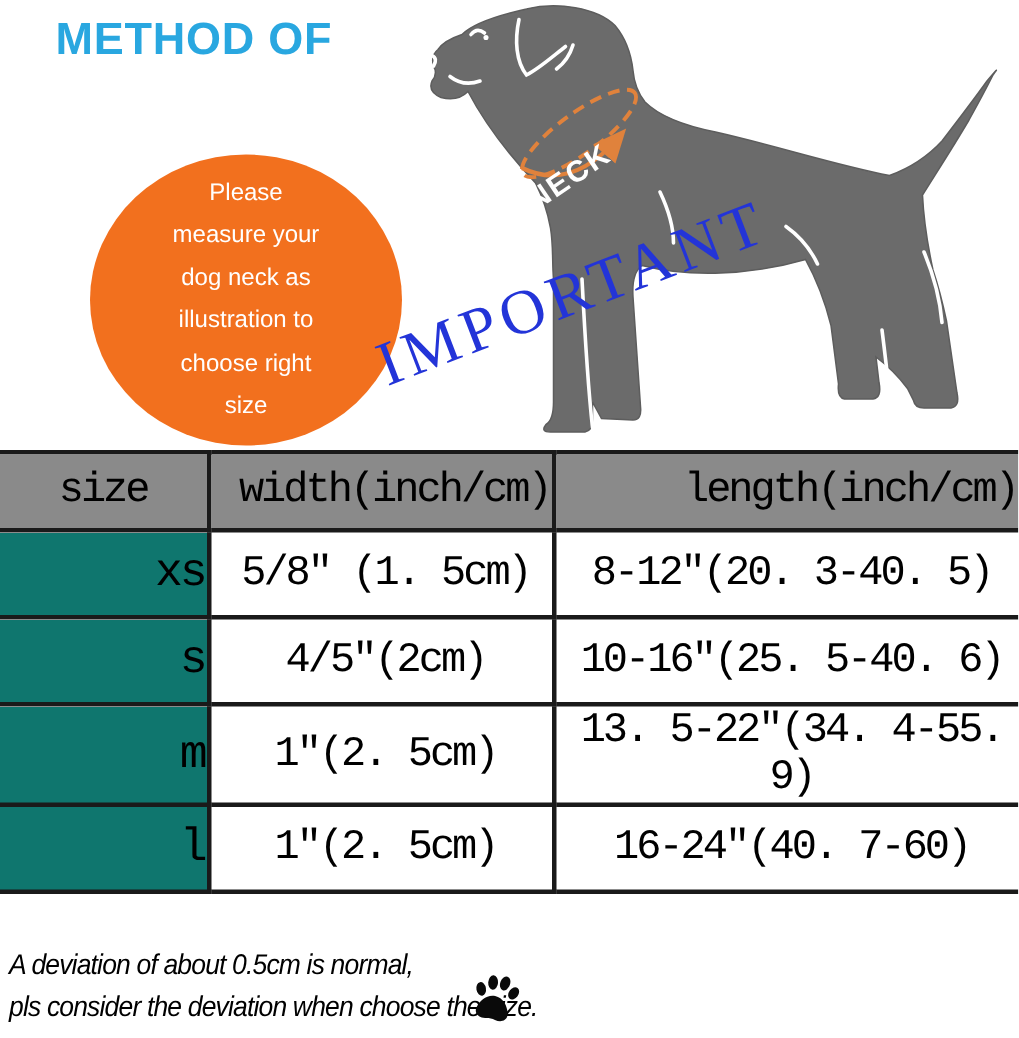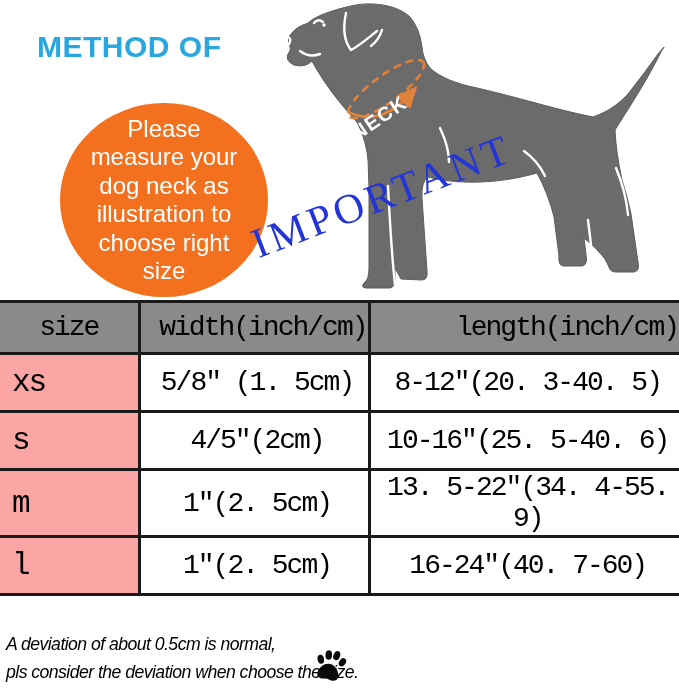--- a/index.html
+++ b/index.html
@@ -1,47 +1,47 @@
 <!DOCTYPE html>
 <html><head>
 <meta charset="utf-8">
 <style>
   html,body{margin:0;padding:0;background:#fff;}
   .page{position:relative;width:679px;height:692px;background:#ffffff;overflow:hidden;
         font-family:"Liberation Sans",sans-serif;}
 
   
-  .title{position:absolute;left:37px;top:32px;font-weight:bold;font-size:30px;line-height:30px;
+  .title{position:absolute;left:37px;top:12px;font-weight:bold;font-size:30px;line-height:30px;
          color:#29A7E0;letter-spacing:0.5px;}
 
   
   .bubble{position:absolute;left:60px;top:103px;width:208px;height:194px;background:#F2701E;
           border-radius:50%;display:flex;align-items:center;justify-content:center;}
-  .bubble span{white-space:pre-line;text-align:center;color:#ffffff;font-size:24px;line-height:28.5px;}
+  .bubble span{white-space:pre-line;text-align:center;color:#ffffff;font-size:16px;line-height:28.5px;}
 
   
   .dogsvg{position:absolute;left:279px;top:0;width:400px;height:310px;}
 
   
   .watermark{position:absolute;left:222px;top:172px;width:320px;text-align:center;
              transform:rotate(-21deg);color:#2334D8;font-family:"Liberation Serif",serif;
              font-size:42px;letter-spacing:4px;z-index:5;}
 
   
   table.sizes{position:absolute;top:300px;left:0;width:679px;border-collapse:collapse;table-layout:fixed;
         font-family:"Liberation Mono",monospace;color:#000;}
   table.sizes th,table.sizes td{border:3px solid #1a1a1a;overflow:hidden;}
   table.sizes th:first-child,table.sizes td:first-child{border-left:none;}
   table.sizes th:last-child,table.sizes td:last-child{border-right:none;margin-left:40px;}
   table.sizes thead th{height:47px;background:#8A8A8A;font-weight:normal;font-size:28px;letter-spacing:-2px;}
   table.sizes thead th.c1{text-align:center;}
   table.sizes thead th.c2,table.sizes thead th.c3{text-align:right;padding-left:6px;}
   table.sizes tbody td{height:53px;font-size:28px;letter-spacing:-2px;background:#fff;
         text-align:center;padding-left:7px;}
-  table.sizes tbody td.size{background:#fca5a5;text-align:left;padding-left:12px;font-size:31px;}
+  table.sizes tbody td.size{background:#0f766e;text-align:right;padding-left:0;font-size:31px;}
 
   
   .footnote{position:absolute;left:6px;top:630px;font-style:italic;font-size:19px;line-height:27.5px;
             color:#000;letter-spacing:-0.6px;transform:scaleX(0.93);transform-origin:left top;}
 
   .pawsvg{position:absolute;left:313px;top:646px;width:34px;height:37px;transform:rotate(12deg);}
 </style>
 </head>
 <body>
 

